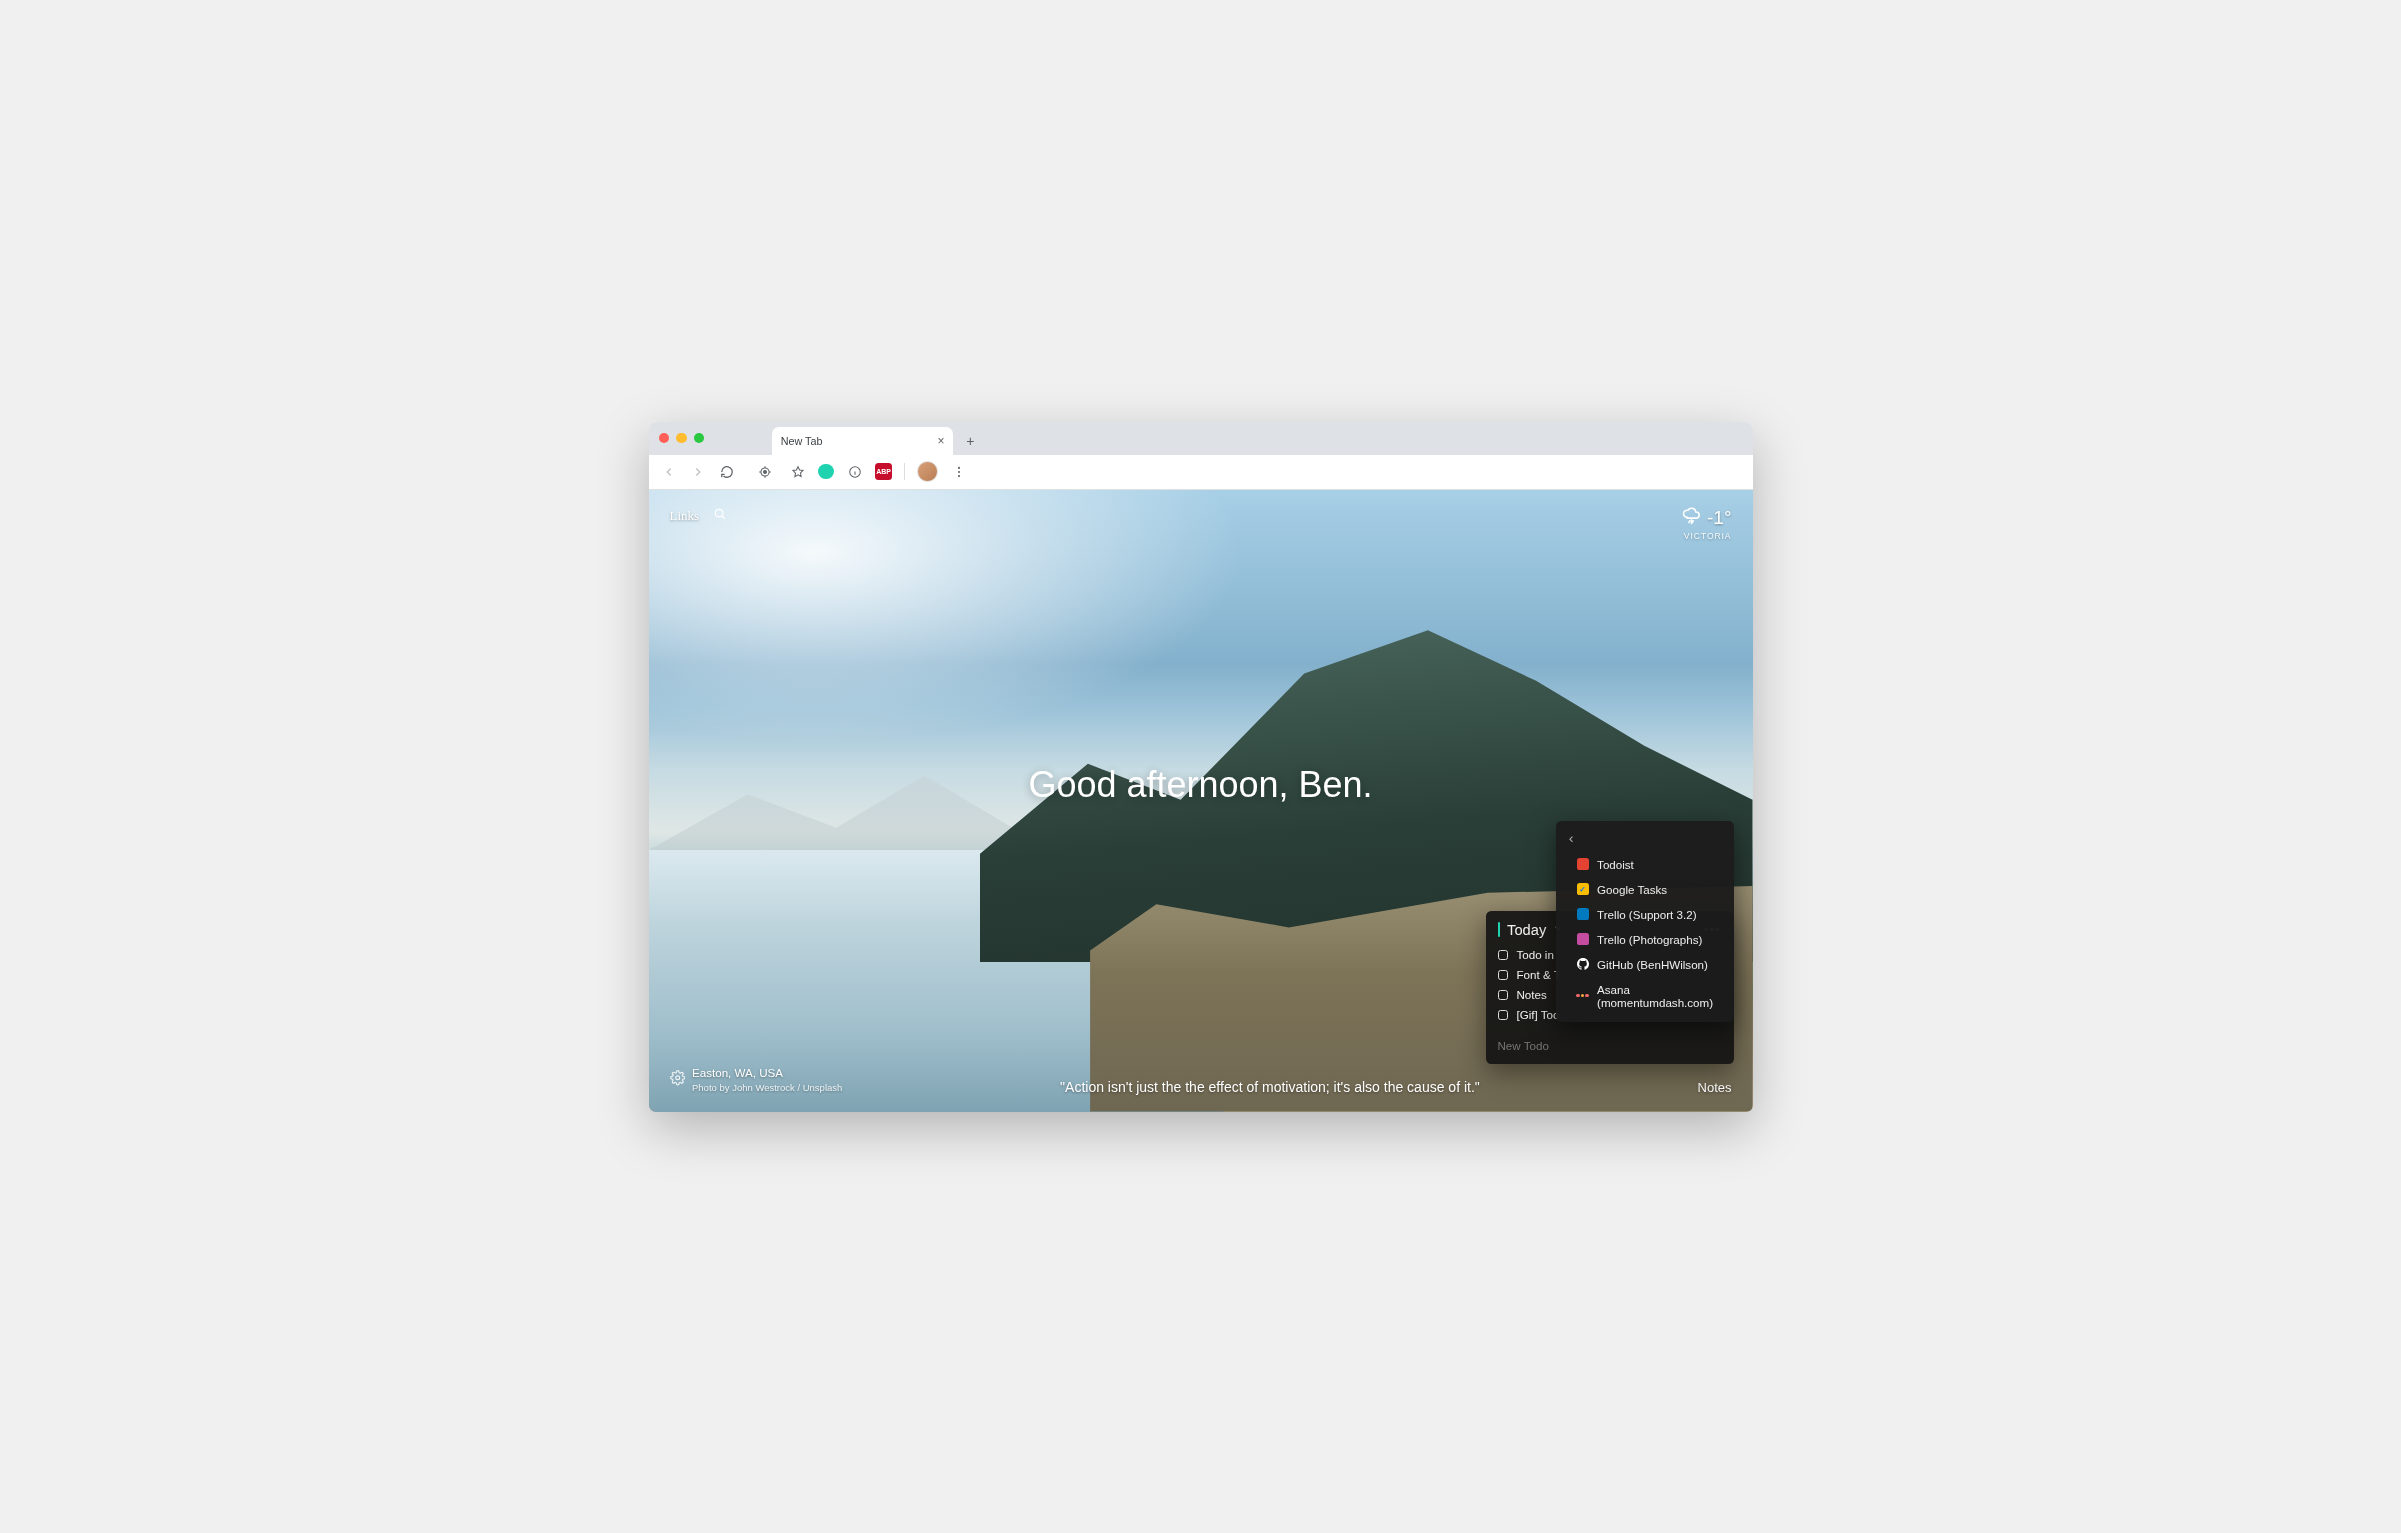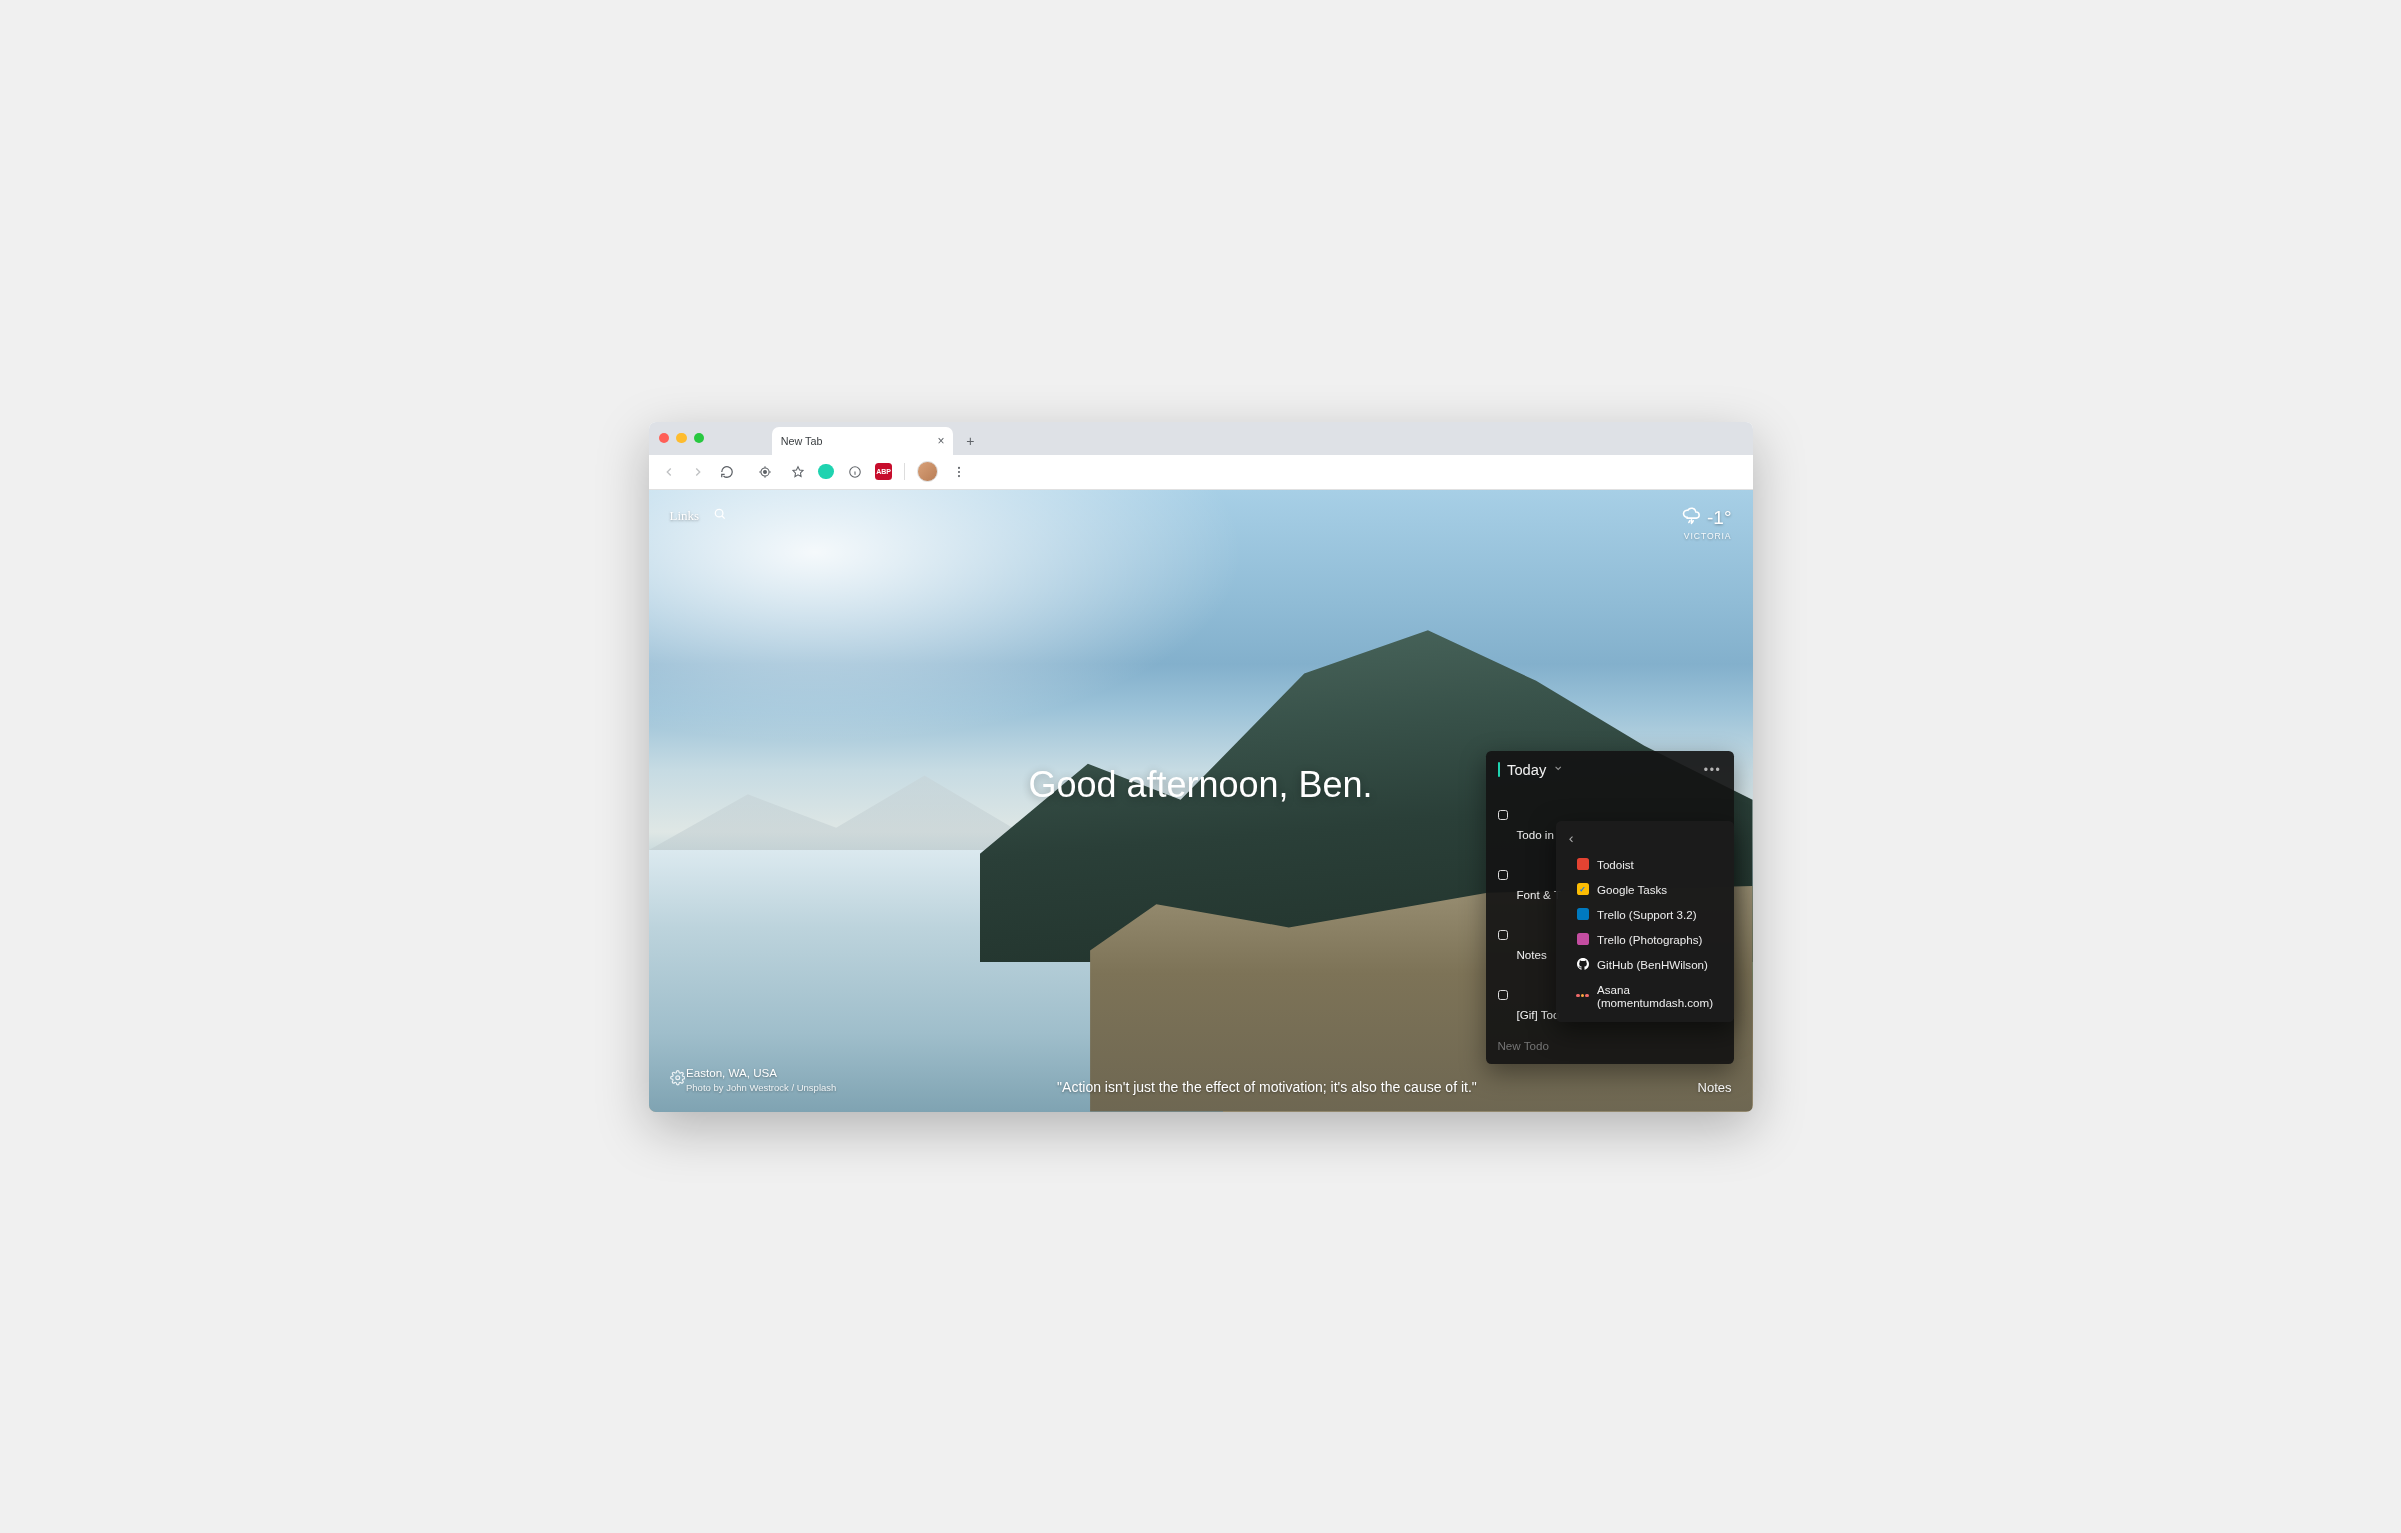--- a/index.html
+++ b/index.html
@@ -67,21 +67,21 @@
   .links-area { display:flex; gap:14px; align-items:center; font-size:13px;font-family:Liberation Serif, serif; }
   .weather { text-align:right; display:flex; gap:8.6px; align-items:flex-start;}
   .weather .temp { font-size:19px; font-weight:500; display:flex; align-items:center; gap:5.2px;}
   .weather .city { font-size:8.6px; letter-spacing:0.9px; opacity:.9; }
 
   .center { position:absolute; inset:0; display:flex; flex-direction:column; align-items:center; justify-content:center; text-shadow:0 1.7px 8.6px rgba(0,0,0,.3); margin-top:-35px; }
   .clock { font-size:129px; font-weight:500; letter-spacing:-2.6px; line-height:1;}
   .greeting { font-size:36px; font-weight:400; margin-top:3.5px;}
 
   .overlay-bottom { position:absolute; inset:auto 0 0 0; display:flex; align-items:flex-end; justify-content:space-between; padding:14px 21px 17px; text-shadow:0 0.9px 2.6px rgba(0,0,0,.4);}
-  .photo-info { display:flex; gap:1px; align-items:center; }
+  .photo-info { display:flex; gap:7px; align-items:center; }
   .photo-info .lines { font-size:10.8px; line-height:1.4;}
   .photo-info .loc { font-size:11.6px; }
   .photo-info .credit { font-size:9.5px; opacity:.85;}
   .quote { flex:1; text-align:center; font-size:14px; padding:0 35px;}
   .todo-toggle { font-size:13px; cursor:pointer; }
 
   
   .todo-panel {
     position:absolute; right:19px; bottom:48px; width:248px;
     background:rgba(20,20,20,0.92); border-radius:5.2px; color:#f2f2f2;
@@ -89,21 +89,21 @@
     display:flex; flex-direction:column;
   }
   .todo-head { display:flex; align-items:center; padding:10.4px 12px 7px; gap:7px;}
   .todo-head .bar { width:2.6px; height:15.5px; background:#1fd3b0; border-radius:1.7px;}
   .todo-head .title { font-size:14.7px; font-weight:500;}
   .todo-head .chev { opacity:.7; }
   .todo-head .more { margin-left:auto; opacity:.7; letter-spacing:1.7px; cursor:pointer;}
   .todo-list { padding:0 12px 5.2px; }
   .todo-item { display:flex; align-items:center; gap:8.6px; padding:3.5px 0; font-size:11.6px;}
   .todo-item .cb { width:10.4px; height:10.4px; border:1.3px solid #ddd; border-radius:2.6px; flex-shrink:0;}
-  .todo-item .txt { white-space:nowrap; overflow:hidden; text-overflow:ellipsis;margin-top:40px; }
+  .todo-item .txt { white-space:nowrap; overflow:hidden; text-overflow:ellipsis; }
   .new-todo { padding:8.6px 12px 12px; color:#999; font-size:11.6px; border:none; background:transparent; width:100%; outline:none;}
 
   
   .flyout {
     position:absolute; right:19px; bottom:90px; width:178px;
     background:rgba(28,28,28,0.97); border-radius:5.2px; color:#eee;
     padding:7px 0; box-shadow:0 8.6px 26px rgba(0,0,0,.5); font-size:11.6px;
   }
   .flyout .back { padding:5.2px 10.4px 5.2px; color:#aaa; cursor:pointer;}
   .flyout .opt { display:flex; align-items:center; gap:8.6px; padding:6px 21px; cursor:pointer;}

